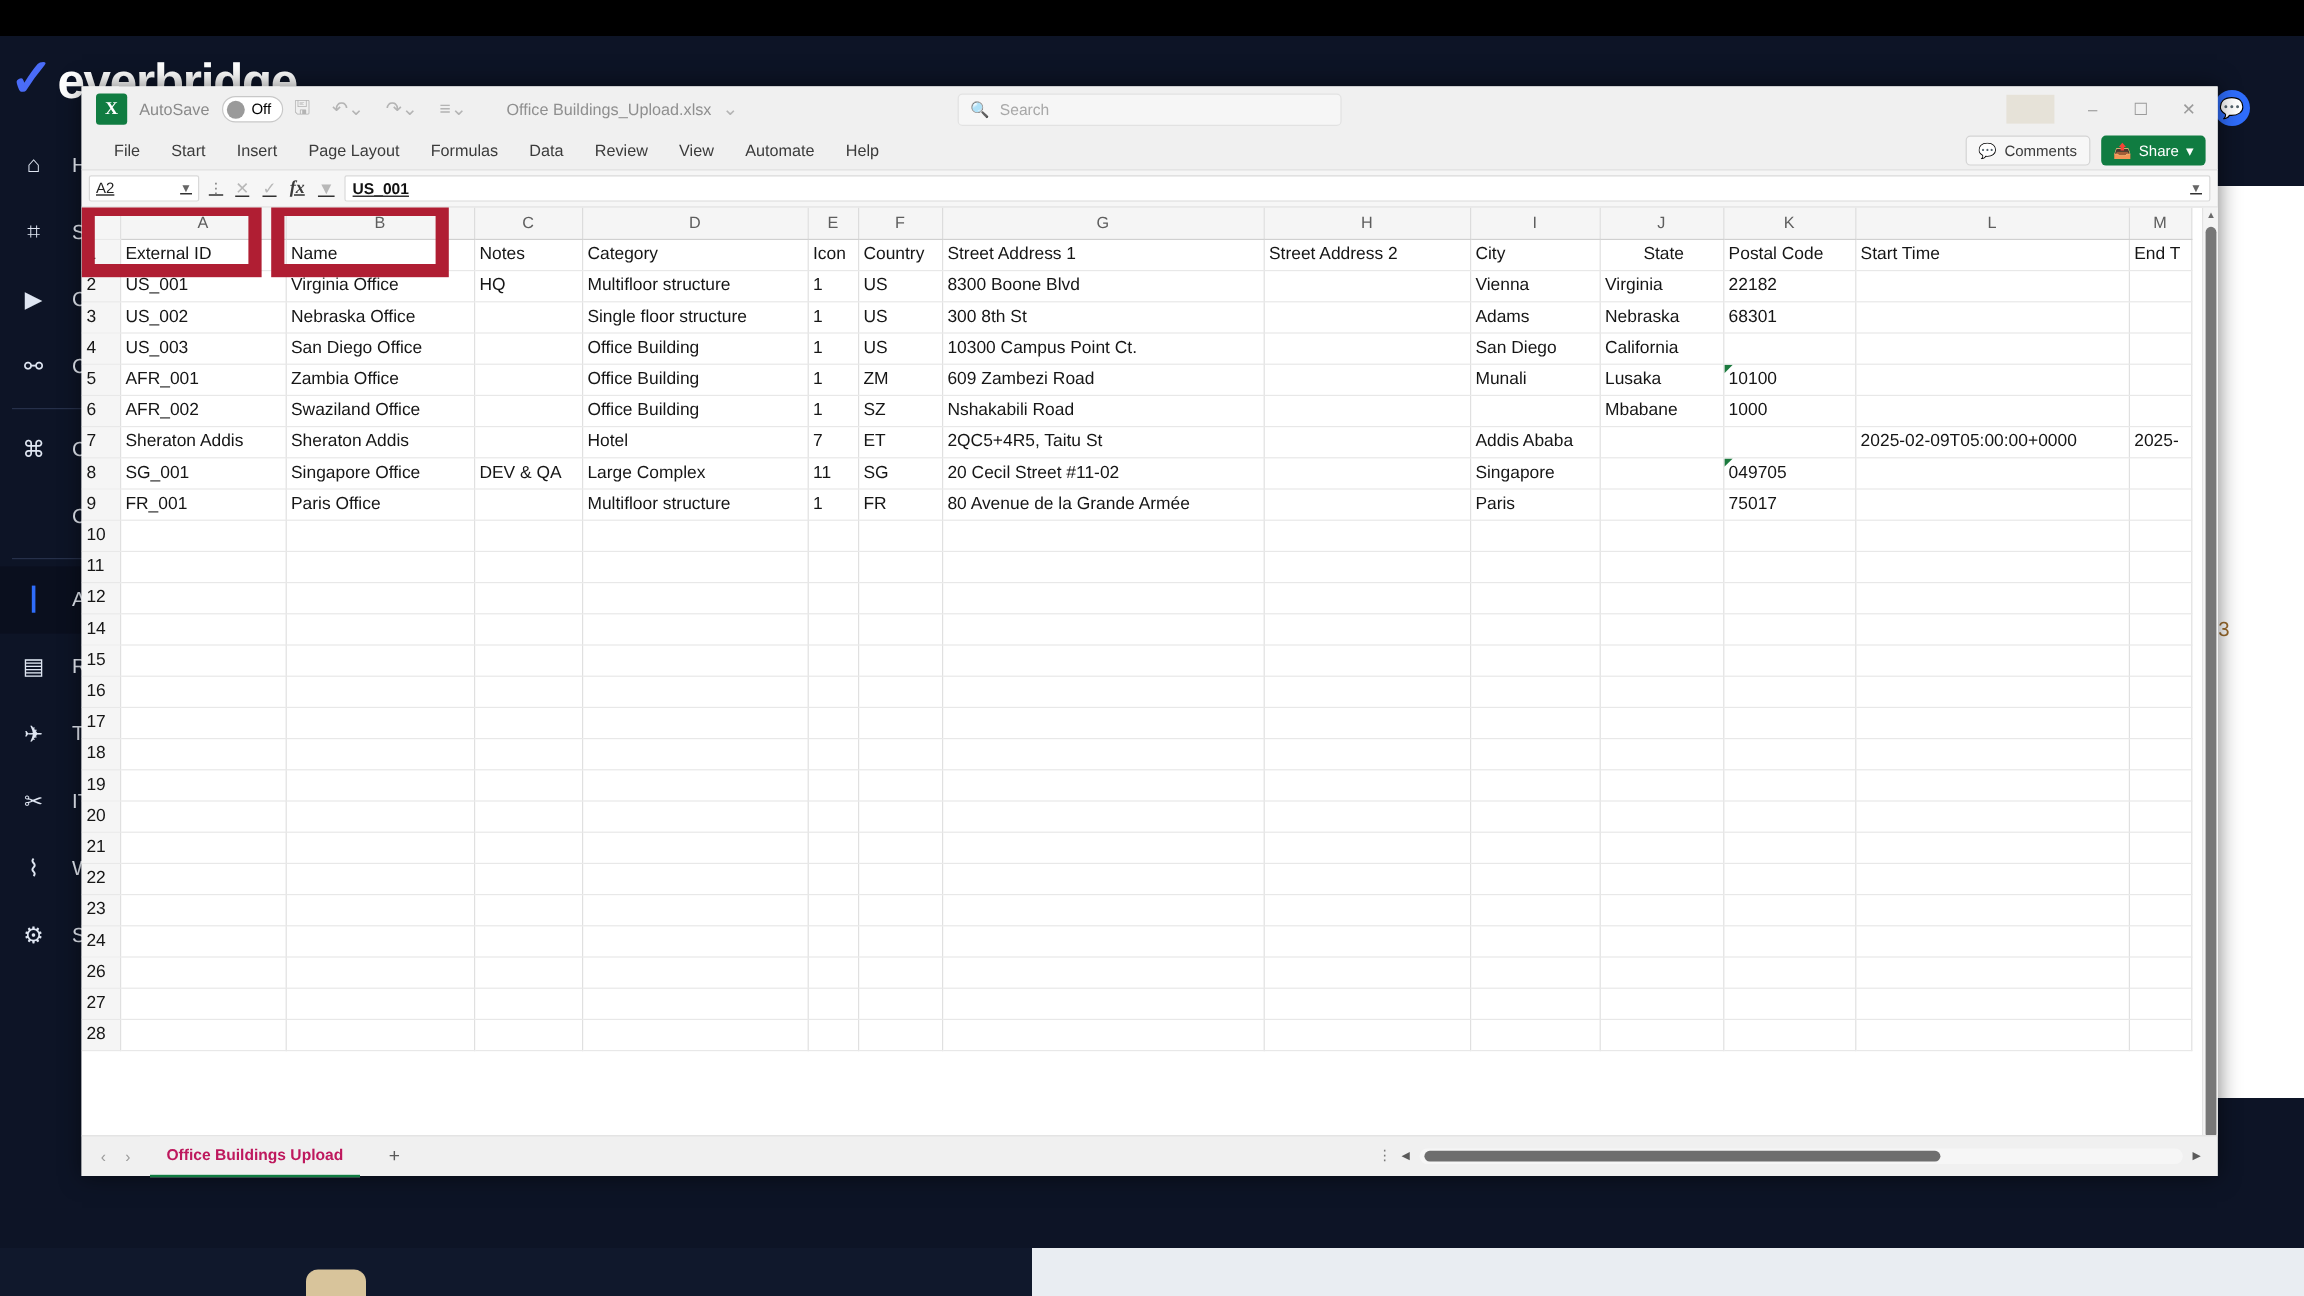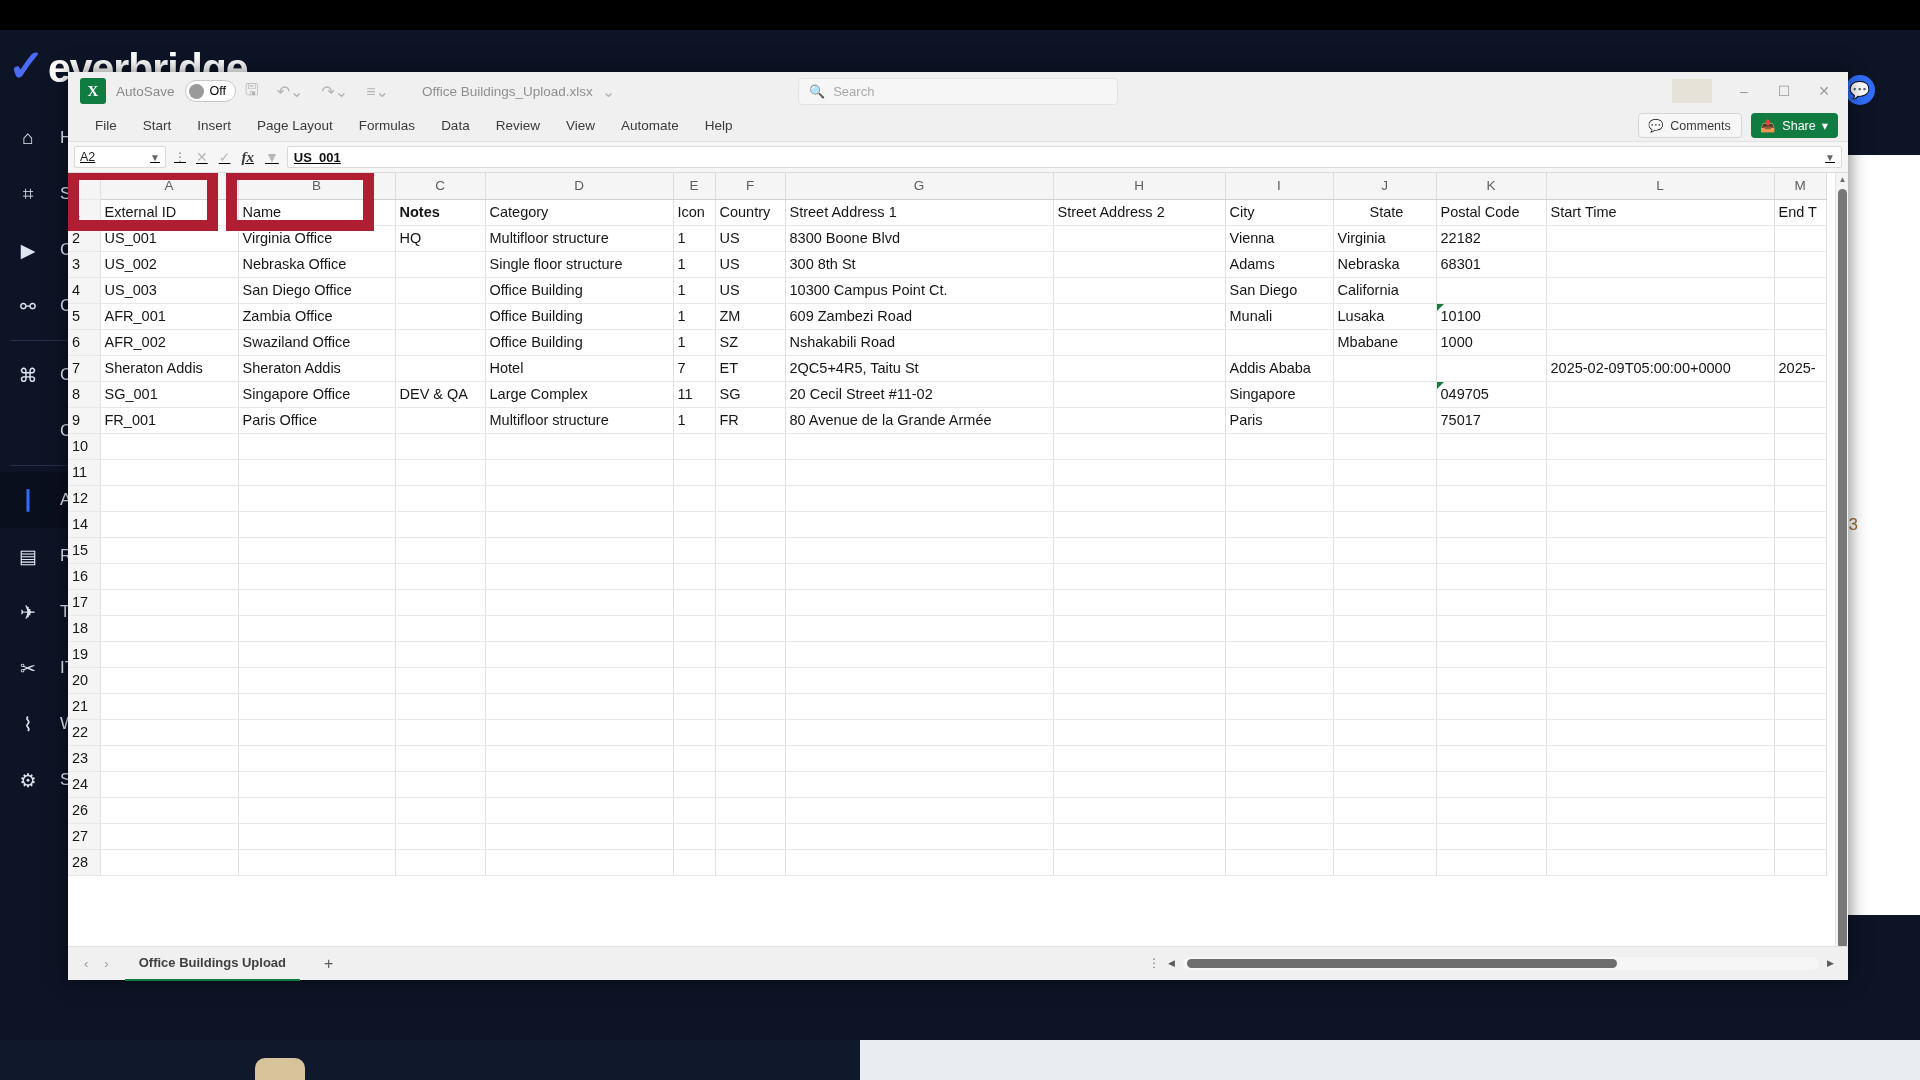--- a/index.html
+++ b/index.html
@@ -138,21 +138,21 @@
   
   #vscroll { position:absolute; right:0; top:0; bottom:0; width:13px; background:#f4f4f4; border-left:1px solid #e3e3e3; }
   #vthumb { position:absolute; left:2px; top:16px; width:9px; height:760px; background:#777; border-radius:5px; }
   .vs-arrow { position:absolute; left:0; width:13px; height:14px; color:#6a6a6a; font-size:8px; text-align:center; }
 
   
   #bottombar { height:34px; background:#f0f0f0; display:flex; align-items:center; flex:none; position:relative;
                border-top:1px solid #e0e0e0; }
   #sheet-nav { display:flex; align-items:center; gap:16px; padding:0 16px; color:#9a9a9a; font-size:13px; }
   #sheet-tab {
-    font-size:13px; font-weight:700; color:#404040; padding:0 14px; height:34px; line-height:32px;
+    font-size:13px; font-weight:700; color:#be185d; padding:0 14px; height:34px; line-height:32px;
     border-bottom:2.5px solid #107c41; background:#f0f0f0;
   }
   #sheet-add { color:#5a5a5a; font-size:16px; padding:0 24px; }
   #hscroll-area { position:absolute; left:1080px; right:14px; top:5px; height:22px; display:flex; align-items:center; gap:8px; }
   #hs-dots { color:#777; font-size:12px; }
   .hs-arrow { color:#5a5a5a; font-size:9px; }
   #hs-track { flex:1; height:13px; background:#f6f6f6; border-radius:7px; position:relative; }
   #hs-thumb { position:absolute; left:4px; top:2px; width:430px; height:9px; background:#6e6e6e; border-radius:5px; }
 
   
@@ -322,21 +322,21 @@
             <th class="colhdr" style="width: 110px;">K</th>
             <th class="colhdr" style="width: 228px;">L</th>
             <th class="colhdr" style="width: 52px;">M</th>
           </tr>
       </thead>
       <tbody id="grid-body">
           <tr>
             <td class="rowhdr">1</td>
             <td style="font-weight: 400;">External ID</td>
             <td style="font-weight: 400;">Name</td>
-            <td style="font-weight: 700;">Notes</td>
+            <td style="font-weight: 400;">Notes</td>
             <td style="font-weight: 400;">Category</td>
             <td style="font-weight: 400;">Icon</td>
             <td style="font-weight: 400;">Country</td>
             <td style="font-weight: 400;">Street Address 1</td>
             <td style="font-weight: 400;">Street Address 2</td>
             <td style="font-weight: 400;">City</td>
             <td style="font-weight: 400; padding-left: 36px;">State</td>
             <td style="font-weight: 400;">Postal Code</td>
             <td style="font-weight: 400;">Start Time</td>
             <td style="font-weight: 400;">End T</td>

